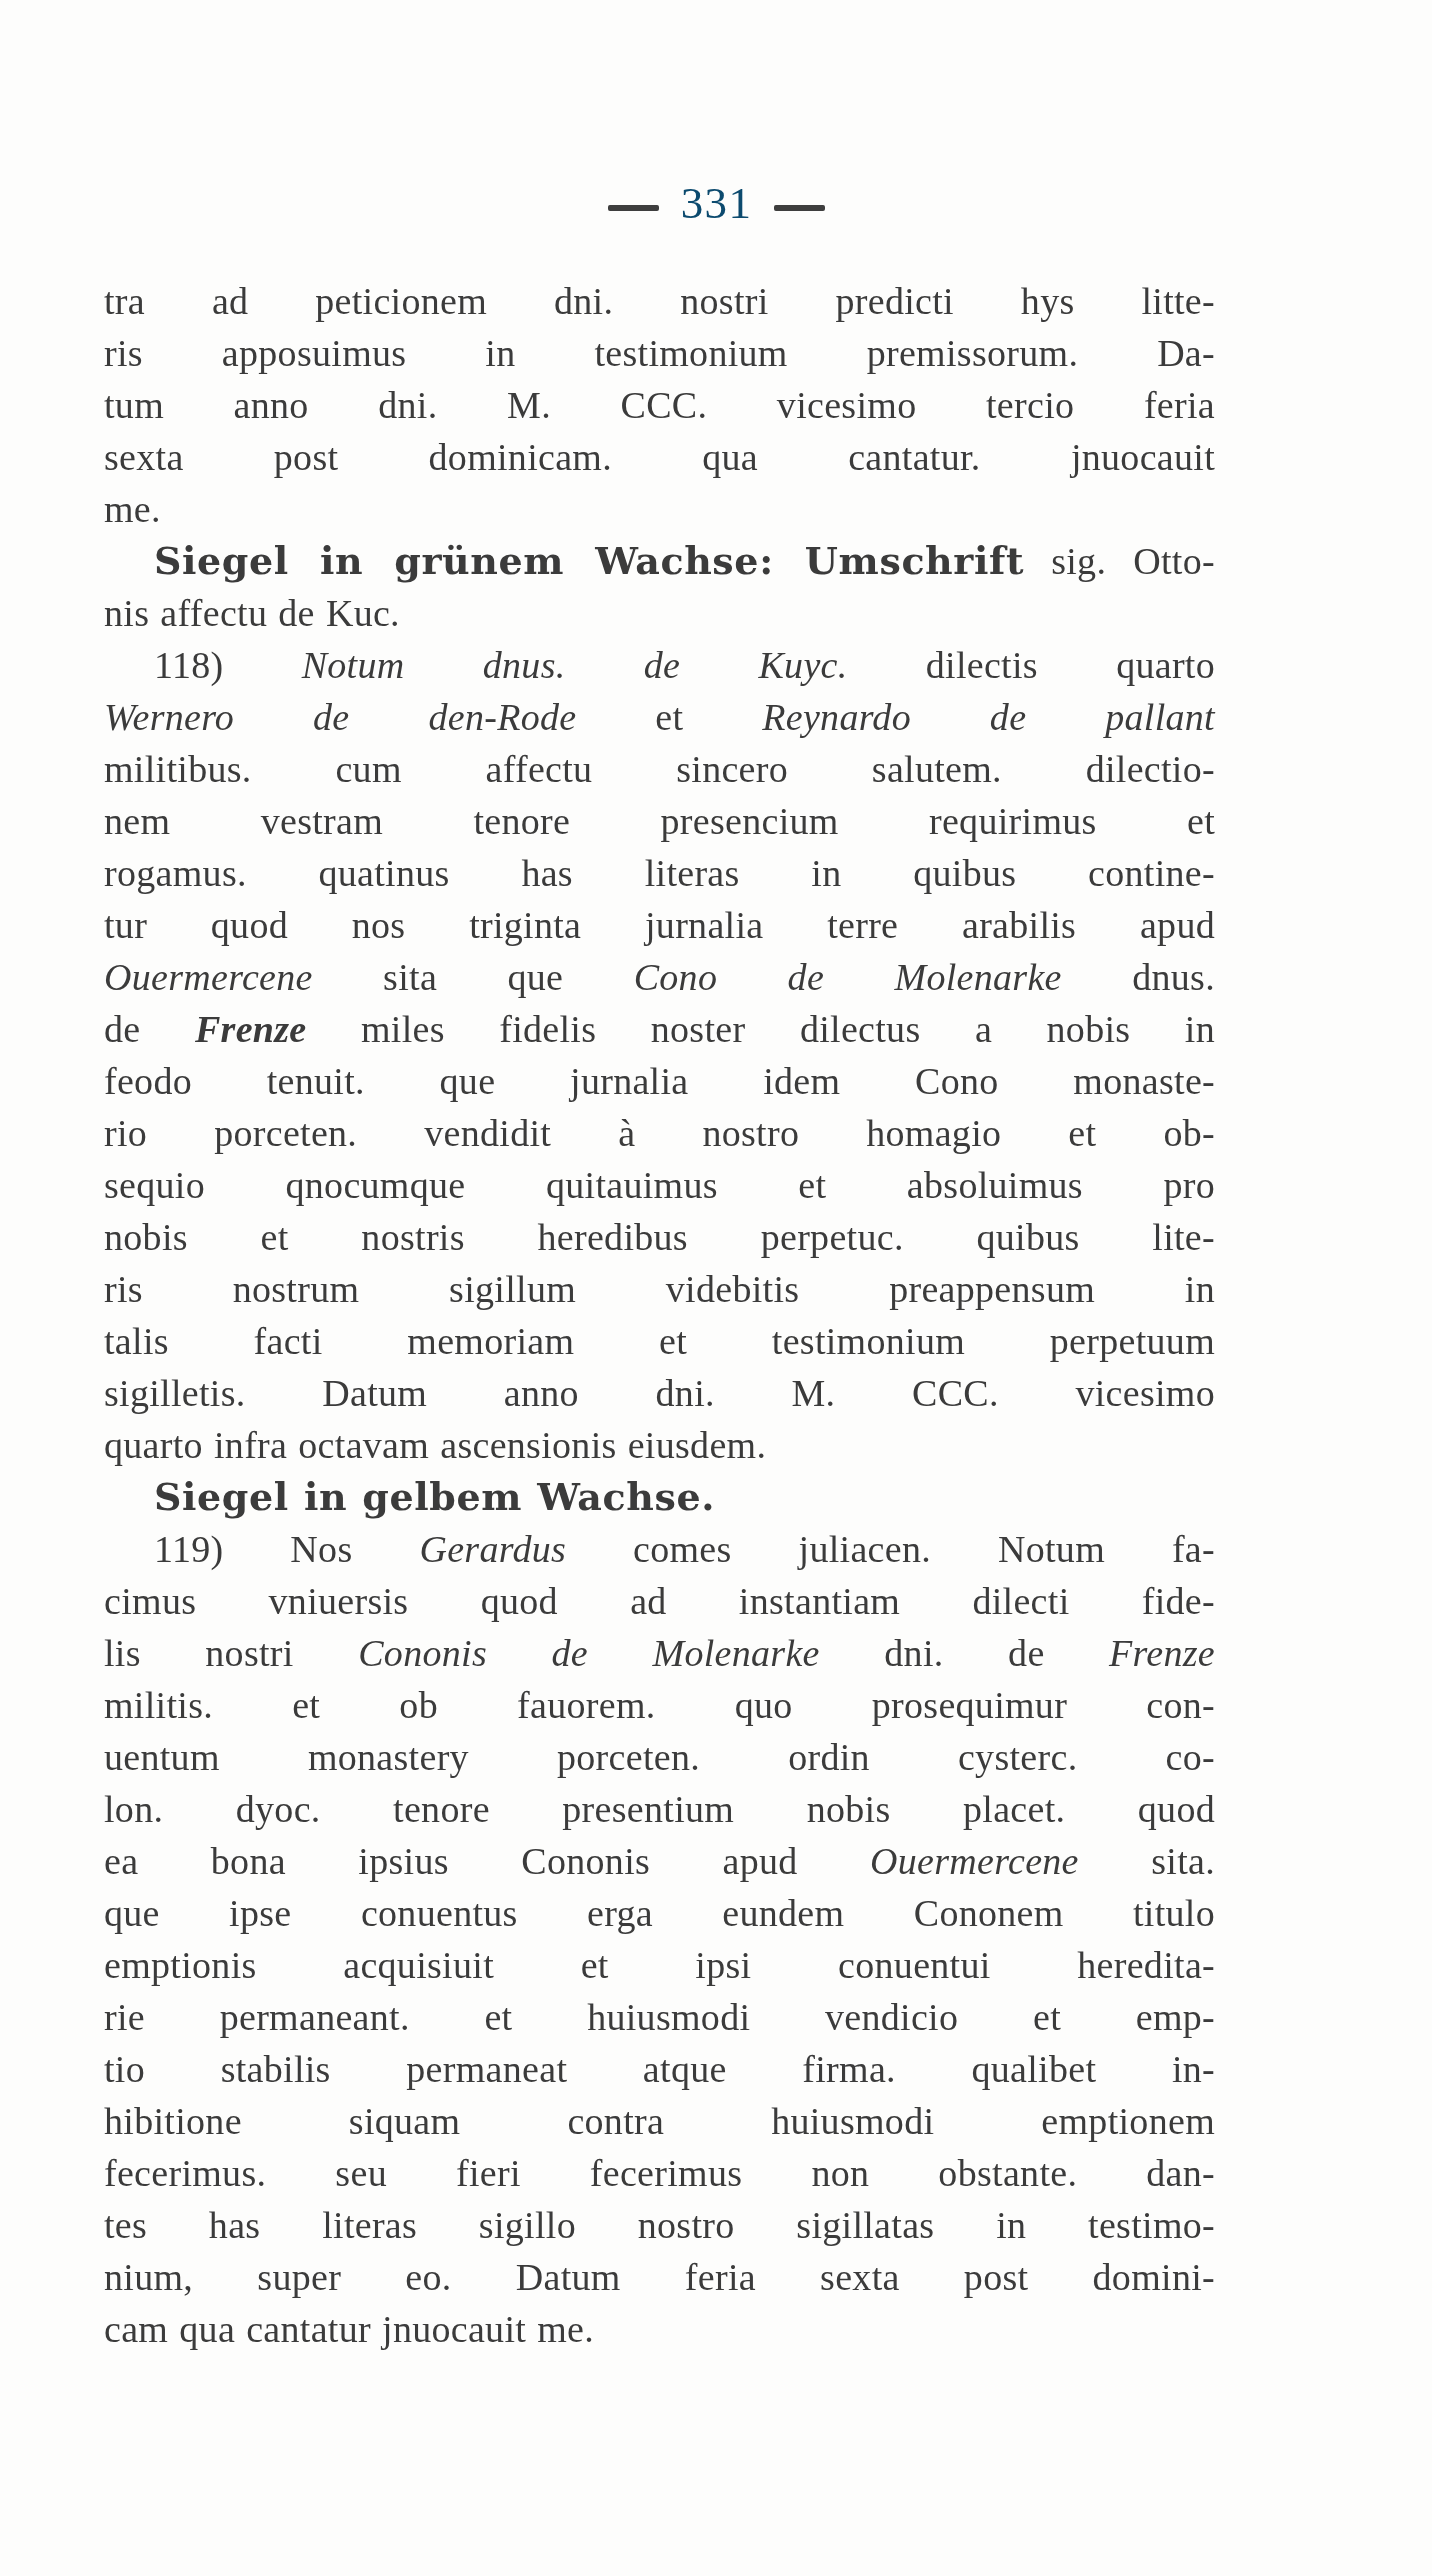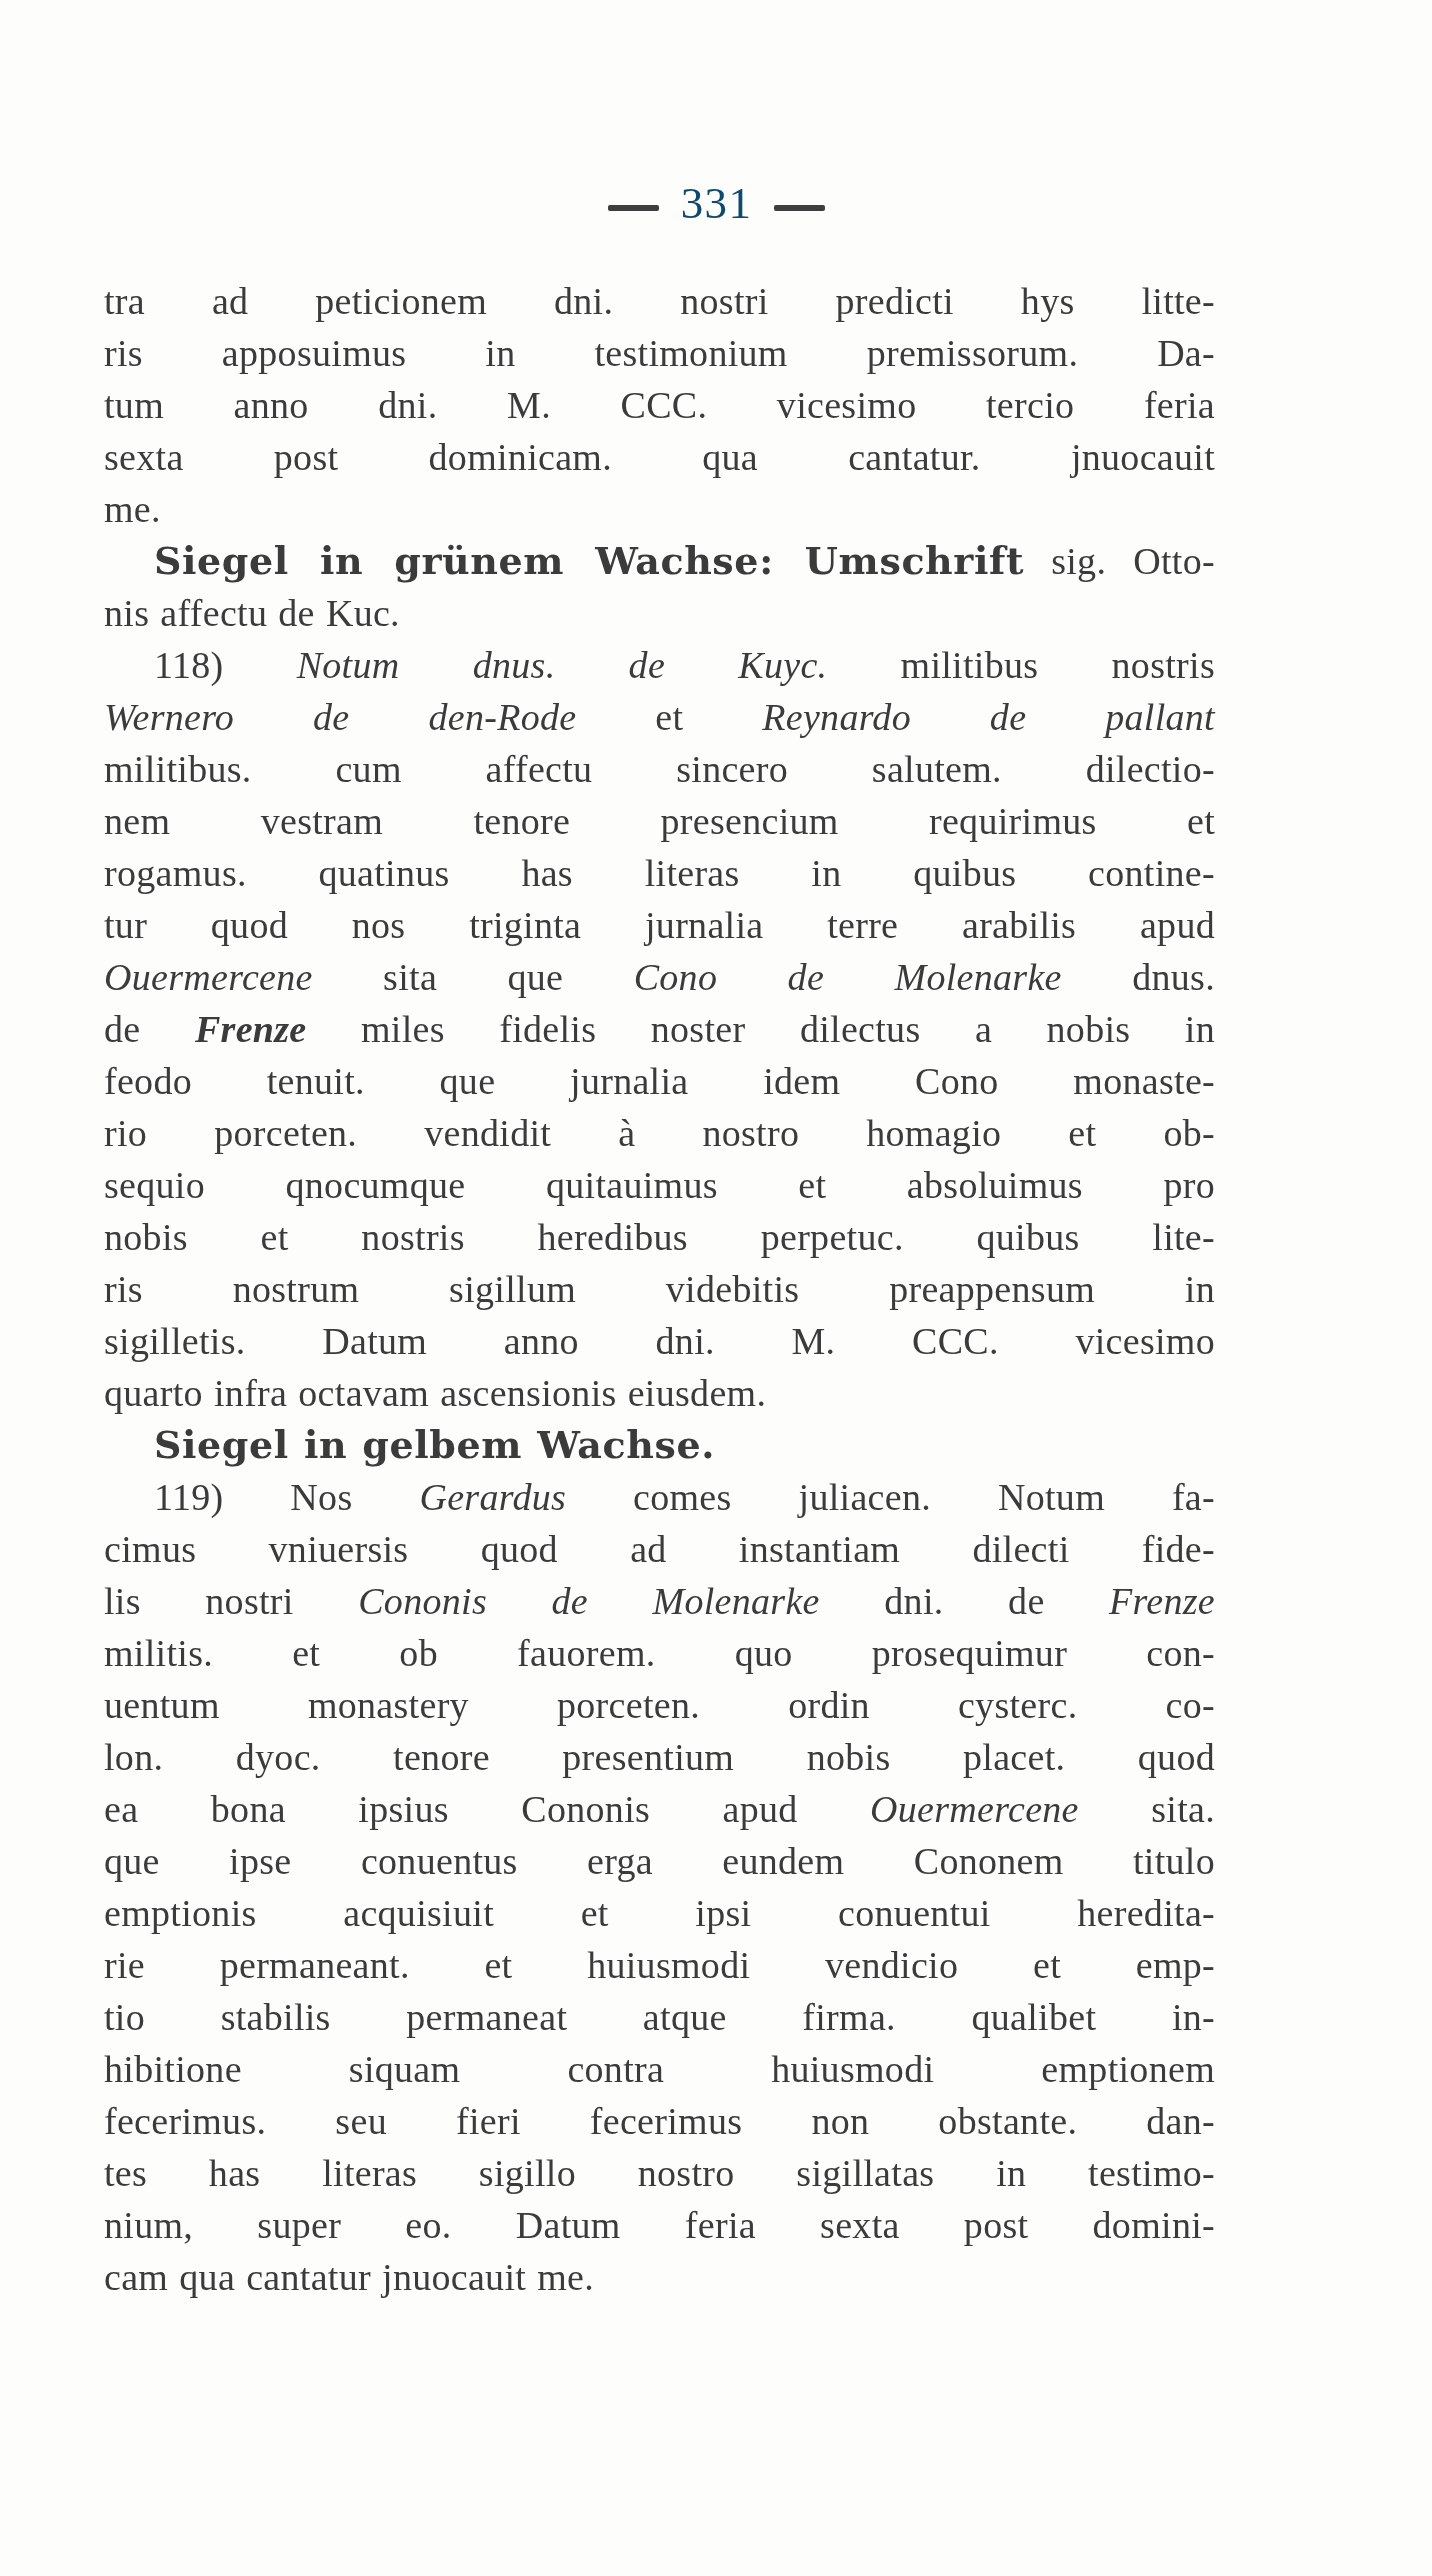--- a/index.html
+++ b/index.html
@@ -82,33 +82,34 @@
 </div>
 
 <div class="text-block" id="text-block">
     <div class="line"><span>tra ad peticionem dni. nostri predicti hys litte-</span></div>
     <div class="line"><span>ris apposuimus in testimonium premissorum. Da-</span></div>
     <div class="line"><span>tum anno dni. M. CCC. vicesimo tercio feria</span></div>
     <div class="line"><span>sexta post dominicam. qua cantatur. jnuocauit</span></div>
     <div class="line last"><span>me.</span></div>
     <div class="line indent"><span class="seg-fraktur">Siegel in grünem Wachse: Umschrift</span><span> sig. Otto-</span></div>
     <div class="line last"><span>nis affectu de Kuc.</span></div>
-    <div class="line indent"><span>118) </span><span class="seg-italic">Notum dnus. de Kuyc.</span><span> militibus nostris</span></div>
+    <div class="line indent"><span>118) </span><span class="seg-italic">Notum dnus. de Kuyc.</span><span> dilectis quarto</span></div>
     <div class="line"><span class="seg-italic">Wernero de den-Rode</span><span> et </span><span class="seg-italic">Reynardo de pallant</span></div>
     <div class="line"><span>militibus. cum affectu sincero salutem. dilectio-</span></div>
     <div class="line"><span>nem vestram tenore presencium requirimus et</span></div>
     <div class="line"><span>rogamus. quatinus has literas in quibus contine-</span></div>
     <div class="line"><span>tur quod nos triginta jurnalia terre arabilis apud</span></div>
     <div class="line"><span class="seg-italic">Ouermercene</span><span> sita que </span><span class="seg-italic">Cono de Molenarke</span><span> dnus.</span></div>
     <div class="line"><span>de </span><span class="seg-bold-italic">Frenze</span><span> miles fidelis noster dilectus a nobis in</span></div>
     <div class="line"><span>feodo tenuit. que jurnalia idem Cono monaste-</span></div>
     <div class="line"><span>rio porceten. vendidit à nostro homagio et ob-</span></div>
     <div class="line"><span>sequio qnocumque quitauimus et absoluimus pro</span></div>
     <div class="line"><span>nobis et nostris heredibus perpetuc. quibus lite-</span></div>
     <div class="line"><span>ris nostrum sigillum videbitis preappensum in</span></div>
+    <div class="line"><span>talis facti memoriam et testimonium perpetuum</span></div>
     <div class="line"><span>sigilletis. Datum anno dni. M. CCC. vicesimo</span></div>
     <div class="line last"><span>quarto infra octavam ascensionis eiusdem.</span></div>
     <div class="line indent last"><span class="seg-fraktur">Siegel in gelbem Wachse.</span></div>
     <div class="line indent"><span>119) Nos </span><span class="seg-italic">Gerardus</span><span> comes juliacen. Notum fa-</span></div>
     <div class="line"><span>cimus vniuersis quod ad instantiam dilecti fide-</span></div>
     <div class="line"><span>lis nostri </span><span class="seg-italic">Cononis de Molenarke</span><span> dni. de </span><span class="seg-italic">Frenze</span></div>
     <div class="line"><span>militis. et ob fauorem. quo prosequimur con-</span></div>
     <div class="line"><span>uentum monastery porceten. ordin cysterc. co-</span></div>
     <div class="line"><span>lon. dyoc. tenore presentium nobis placet. quod</span></div>
     <div class="line"><span>ea bona ipsius Cononis apud </span><span class="seg-italic">Ouermercene</span><span> sita.</span></div>

